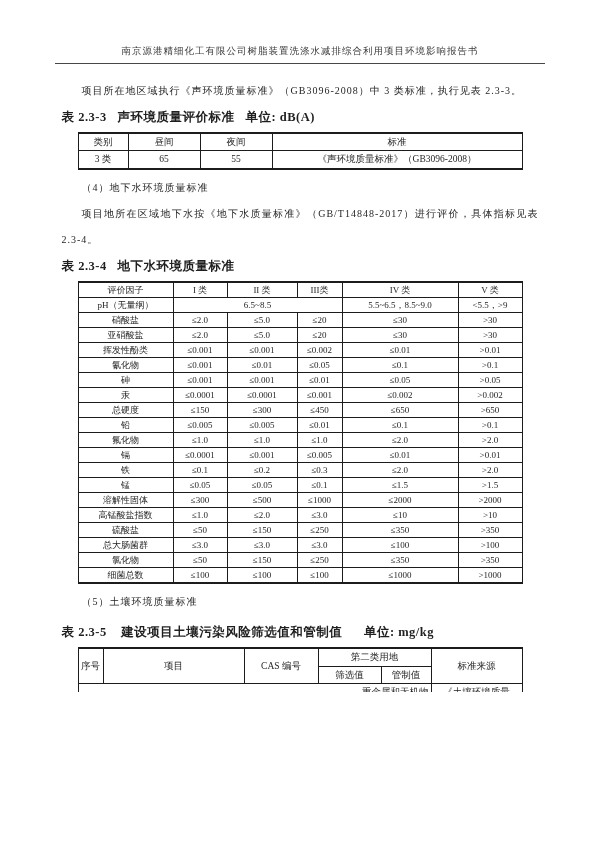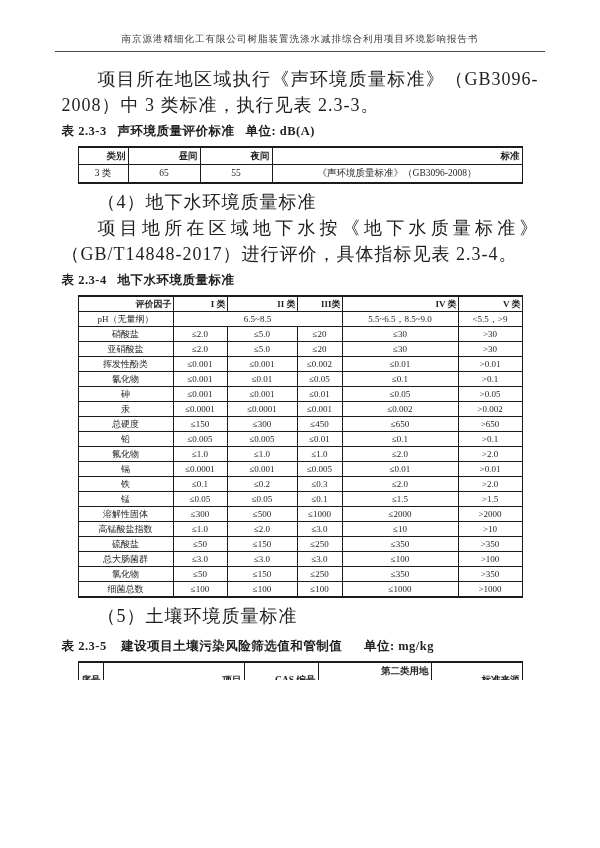--- a/index.html
+++ b/index.html
@@ -1,38 +1,38 @@
 <!DOCTYPE html>
 <html><head>
 <meta charset="utf-8">
 <style>
   * { box-sizing: border-box; margin: 0; padding: 0; }
   html, body { background: #ffffff; }
   .page {
     position: relative;
     width: 600px; height: 680px;
-    margin: 0 auto;
+    margin: 12px auto;
     background: #ffffff;
     font-family: "Liberation Serif", "DejaVu Serif", serif;
     color: #1f1f1f;
     overflow: hidden;
   }
   .doc-header {
     width: 490px;
     margin: 33px auto 0;
     text-align: center;
     font-size: 9.5px;
     letter-spacing: 1px;
     color: #3a3a3a;
     padding-bottom: 5px;
     border-bottom: 1.5px solid #474747;
   }
   .content { width: 477px; margin: 0 auto; }
   .para {
-    font-size: 18px;
+    font-size: 10px;
     line-height: 26px;
     text-align: justify;
     text-indent: 2em;
     letter-spacing: 1px;
   }
   .mt14 { margin-top: 14px; }
   .mt5  { margin-top: 5px; font-family: Liberation Serif, serif; }
   .tbl-title {
     text-align: left;
     font-weight: bold;
@@ -50,21 +50,21 @@
     border-bottom: 2px solid #1c1c1c;
   }
   table.rpt th, table.rpt td {
     border: 1px solid #1c1c1c;
     text-align: center;
     vertical-align: middle;
     font-size: 9.5px;
     line-height: 1.3;
     padding: 2px 2px;
   }
-  table.rpt th { font-weight: bold; text-align: right; }
+  table.rpt th { font-weight: normal; }
   
   #gw-table th, #gw-table td {
     font-size: 9px;
     line-height: 12px;
     padding: 1px 1px;
     height: 14px;
   }
   #gw-table th { height: 16px; }
   
   #soil-table .cat-cell { text-align: right; padding-left: 19px; font-family: Liberation Serif, serif; }

